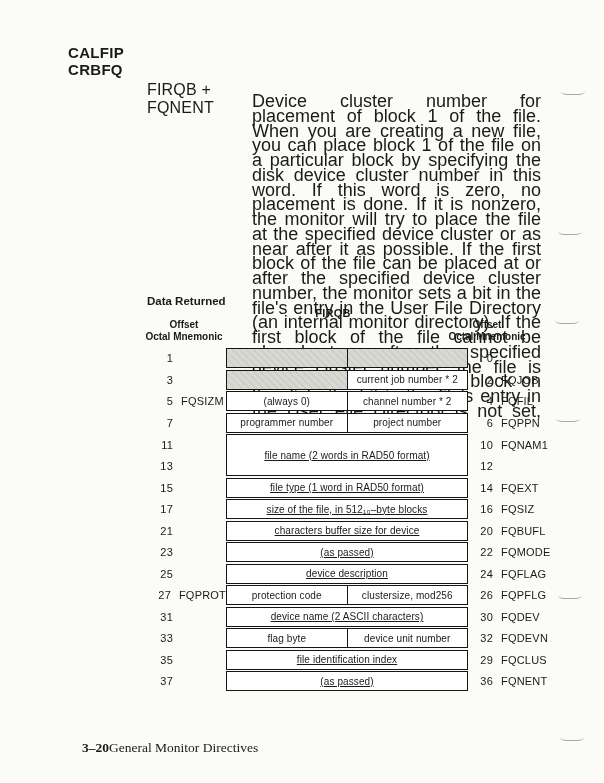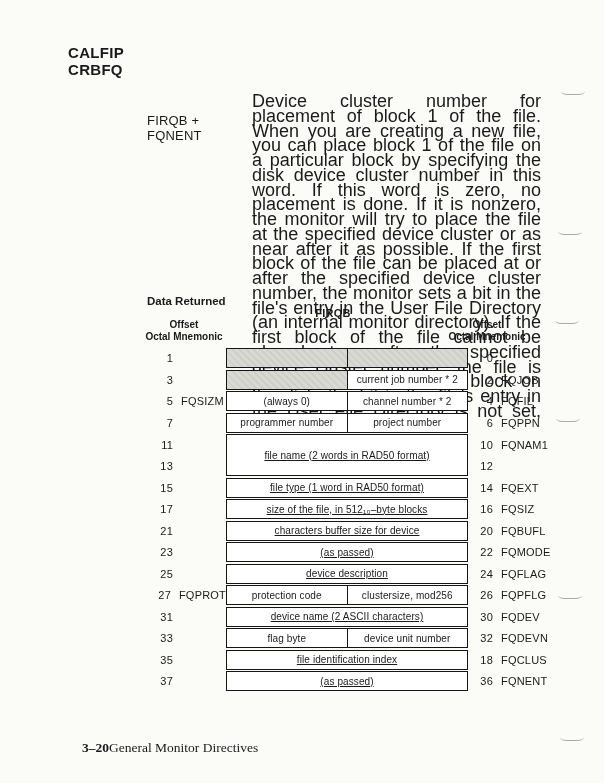--- a/index.html
+++ b/index.html
@@ -8,22 +8,22 @@
     position:relative; width:604px; height:783px; overflow:hidden;
     background:var(--page-bg, #fbfbf8); color:var(--text-c, #1a1a1a);
   }
   
   .doc-heading {
     position:absolute; left:68px; top:44px;
     font-weight:bold; font-size:15px; line-height:17px; letter-spacing:.3px;
   }
   
   .entry-label {
-    position:absolute; left:147px; top:113px; width:102px;
-    font-size:13px; letter-spacing:.2px;
+    position:absolute; left:147px; top:81px; width:102px;
+    font-size:16px; letter-spacing:.2px;
   }
   .entry-body {
     position:absolute; left:252px; top:94px; width:289px;
     font-family:Liberation Sans, sans-serif; font-size:18px; line-height:14.75px;
     text-align:justify;
   }
   
   .section-label { position:absolute; left:147px; top:295px; font-weight:bold; font-size:11.5px; }
   .table-title  { position:absolute; left:226px; top:307px; width:214px; text-align:center;
                   font-weight:bold; font-size:11px; letter-spacing:.3px; }
@@ -321,21 +321,21 @@
         <div class="gutter left-gutter">
           <div class="glabel">
             <div class="gnum">35</div>
           </div>
         </div>
         <div class="rowbox">
           <div class="cell span2">file identification index</div>
         </div>
         <div class="gutter right-gutter">
           <div class="glabel">
-            <div class="gnum">18</div>
+            <div class="gnum">29</div>
             <div class="gmn">FQCLUS</div>
           </div>
         </div>
       </div>
       <div class="trow">
         <div class="gutter left-gutter">
           <div class="glabel">
             <div class="gnum">37</div>
           </div>
         </div>

